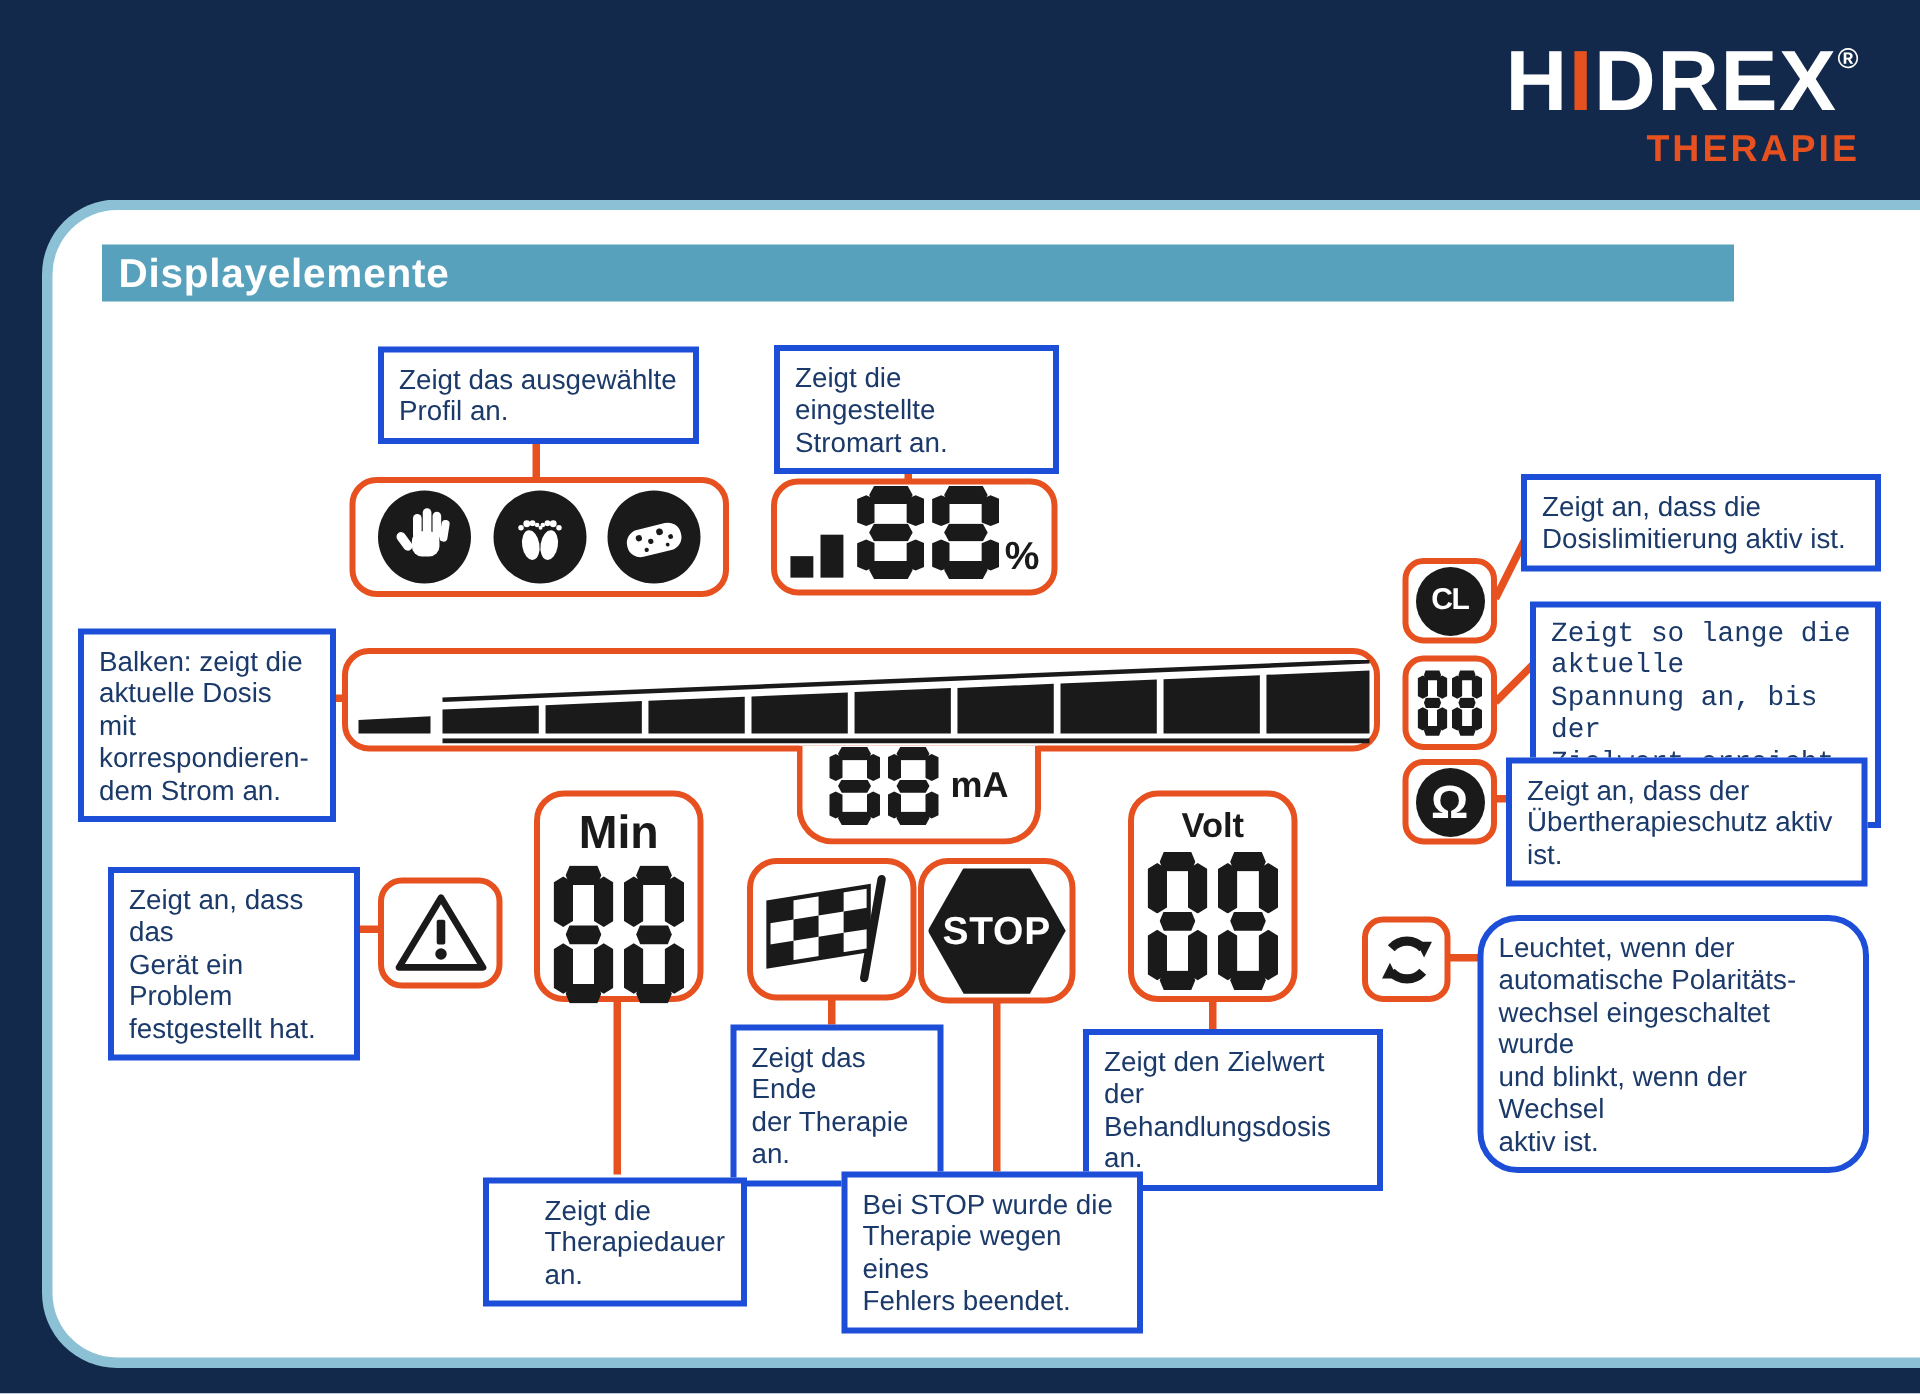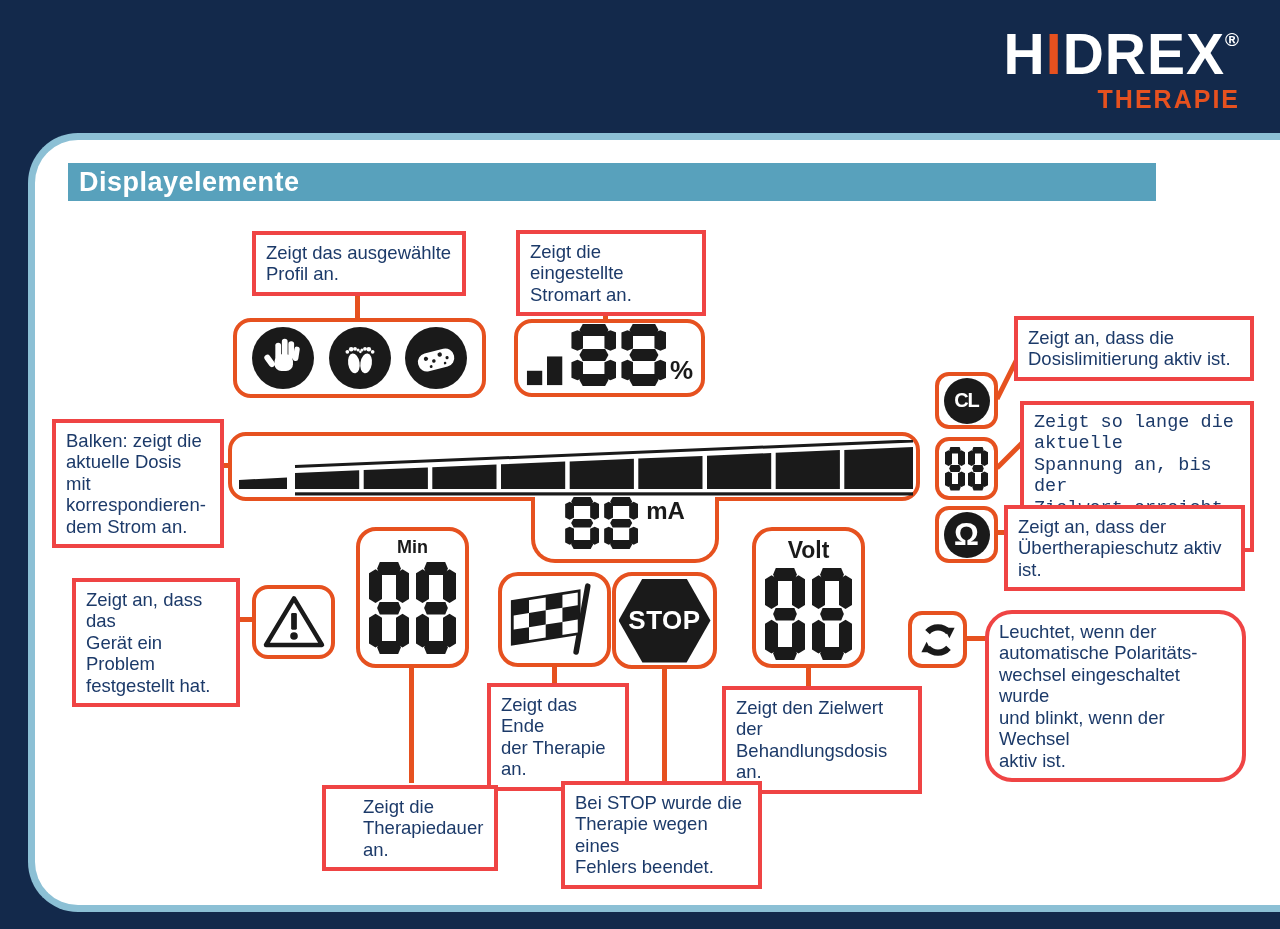--- a/index.html
+++ b/index.html
@@ -16,21 +16,21 @@
   .logo .accent{color:#E6511F;}
   .logo .reg{font-size:19px;vertical-align:28px;font-weight:bold;color:#ffffff;}
   .logo .tagline{color:#E6511F;font-size:25px;font-weight:bold;letter-spacing:2px;margin-top:4px;}
 
   
   .tealbar{position:absolute;left:68px;top:163px;width:1088px;height:38px;background:#58A1BC;
            display:flex;align-items:center;padding-left:11px;box-sizing:border-box;}
   .tealbar .t{color:#ffffff;font-size:27px;font-weight:bold;letter-spacing:.5px;}
 
   
-  .callout{position:absolute;border:4px solid #ef4444;background:#ffffff;color:#1C3A69;
+  .callout{position:absolute;border:4px solid #1d4ed8;background:#ffffff;color:#1C3A69;
            font-size:18.5px;line-height:1.16;padding:7px 10px;box-sizing:border-box;white-space:pre-line;}
 
   
   .dbox{position:absolute;border:4px solid #E6511F;background:#ffffff;border-radius:18px;box-sizing:border-box;
         display:flex;align-items:center;justify-content:center;}
 
   
   .conn{position:absolute;background:#E6511F;}
 
   
@@ -210,21 +210,21 @@
       <polygon points="264,24.3 328.2,21.6 328.2,49 264,49" fill="#1a1a1a"></polygon>
       <polygon points="332.7,21.4 396.9,18.7 396.9,49 332.7,49" fill="#1a1a1a"></polygon>
       <polygon points="401.3,18.6 465.5,15.9 465.5,49 401.3,49" fill="#1a1a1a"></polygon>
       <polygon points="470,15.7 534.2,13 534.2,49 470,49" fill="#1a1a1a"></polygon>
       <polygon points="538.7,12.8 602.9,10.1 602.9,49 538.7,49" fill="#1a1a1a"></polygon>
       <polygon points="607.3,9.9 676,7 676,49 607.3,49" fill="#1a1a1a"></polygon>
       <rect x="58" y="52.3" width="618" height="3.2" fill="#1a1a1a"></rect>
     </svg>
   </div>
 
-  <div style="position:absolute;left:531px;top:497px;width:188px;height:66px;background:#ffffff;border:4px solid #E6511F;border-top:none;border-radius:0 0 24px 24px;box-sizing:border-box;display:flex;align-items:flex-start;justify-content:center;gap:8px;padding-bottom:8px;">
+  <div style="position:absolute;left:531px;top:497px;width:163px;height:66px;background:#ffffff;border:4px solid #E6511F;border-top:none;border-radius:0 0 24px 24px;box-sizing:border-box;display:flex;align-items:center;justify-content:center;gap:8px;padding-bottom:8px;">
     <span class="segs seg-sm" aria-label="88">
         <span class="d8">
           <i class="h ht"></i>
           <i class="h hm"></i>
           <i class="h hb"></i>
           <i class="v vtl"></i>
           <i class="v vtr"></i>
           <i class="v vbl"></i>
           <i class="v vbr"></i>
         </span>
@@ -274,21 +274,21 @@
 
   <div class="dbox" style="left:252px;top:585px;width:83px;height:74px;border-radius:16px;">
     <svg width="64" height="56" viewBox="0 0 100 88">
       <path d="M50 7 L94 80 L6 80 Z" fill="#ffffff" stroke="#1a1a1a" stroke-width="7" stroke-linejoin="round"></path>
       <rect x="45.5" y="30" width="9" height="26" rx="2" fill="#1a1a1a"></rect>
       <circle cx="50" cy="66" r="6" fill="#1a1a1a"></circle>
     </svg>
   </div>
 
   <div class="dbox" style="left:356px;top:527px;width:113px;height:141px;border-radius:20px;flex-direction:column;justify-content:flex-start;padding-top:6px;">
-    <span class="blabel" style="font-size:18px;">Min</span>
+    <span class="blabel" style="font-size:31px;">Min</span>
     <span class="segs seg-lg" style="margin-top:4px;" aria-label="88">
         <span class="d8">
           <i class="h ht"></i>
           <i class="h hm"></i>
           <i class="h hb"></i>
           <i class="v vtl"></i>
           <i class="v vtr"></i>
           <i class="v vbl"></i>
           <i class="v vbr"></i>
         </span>

